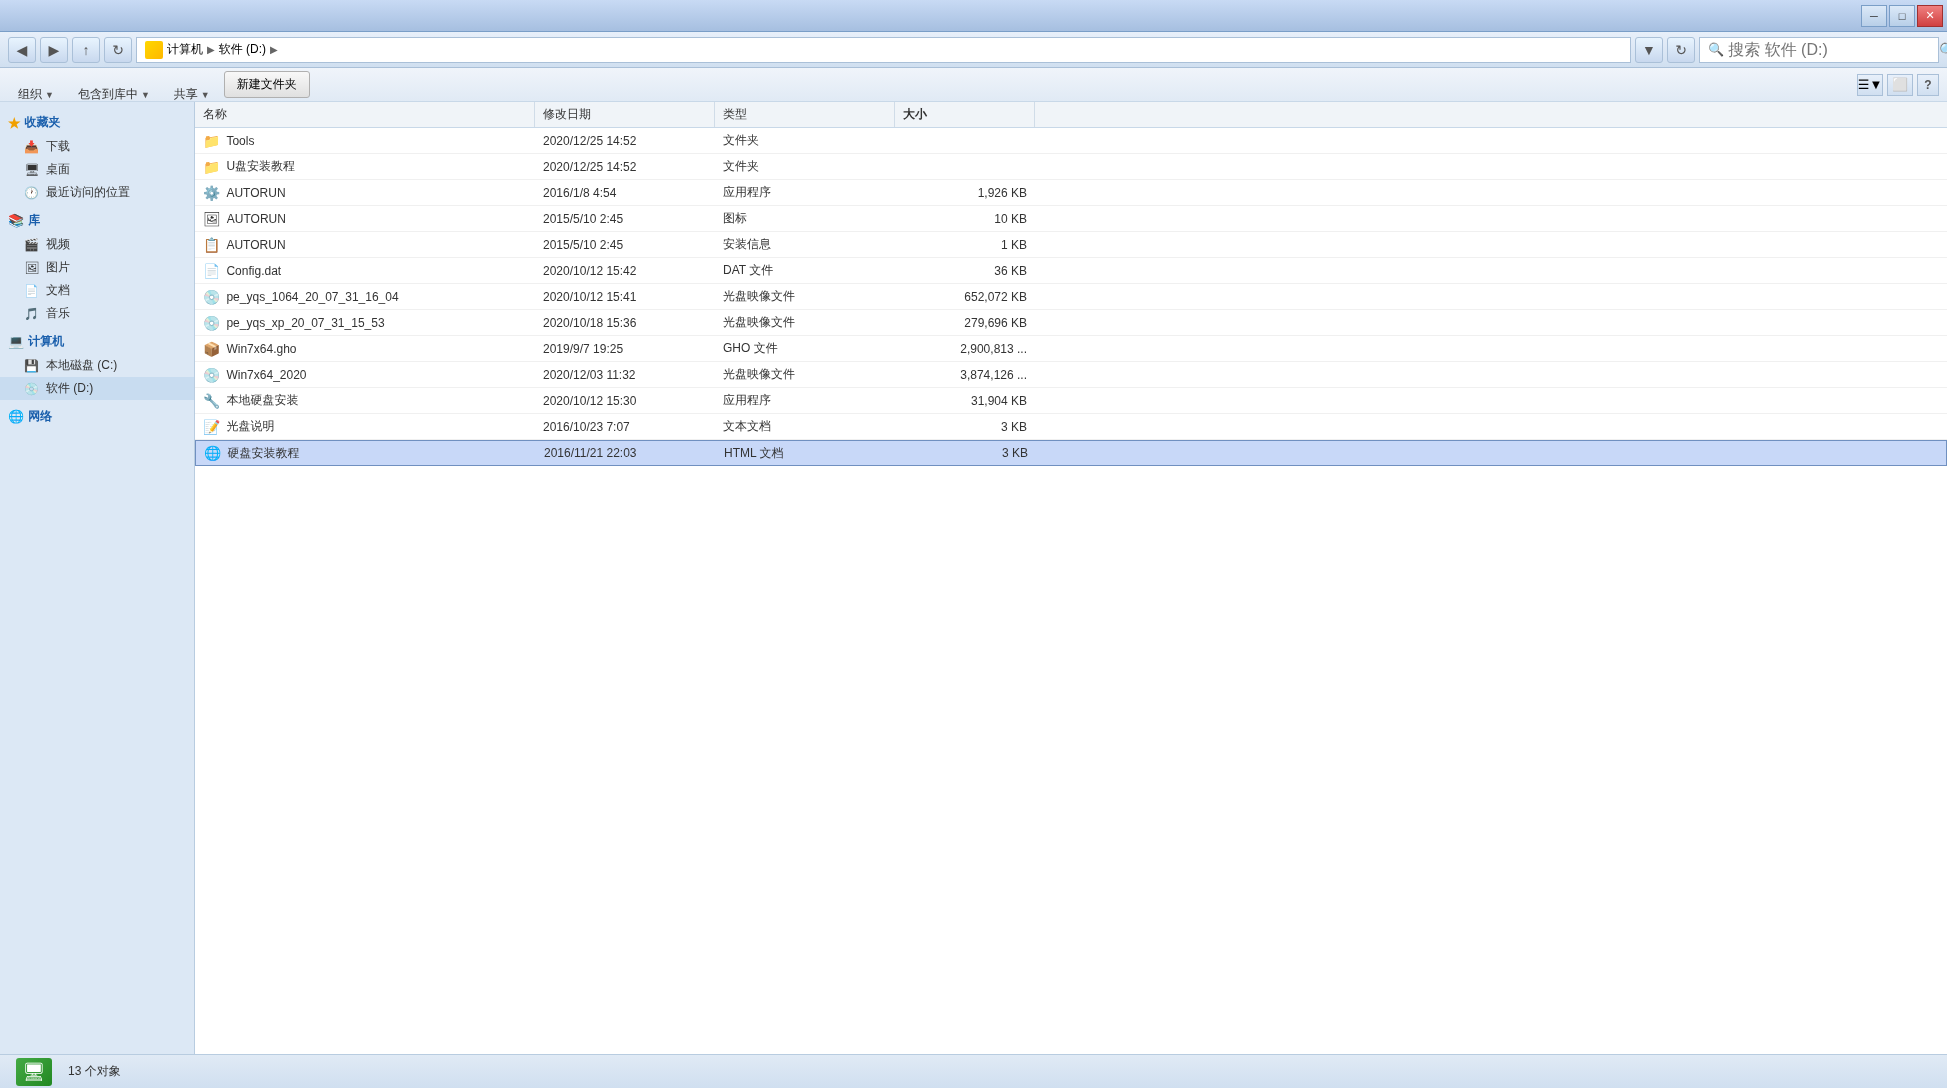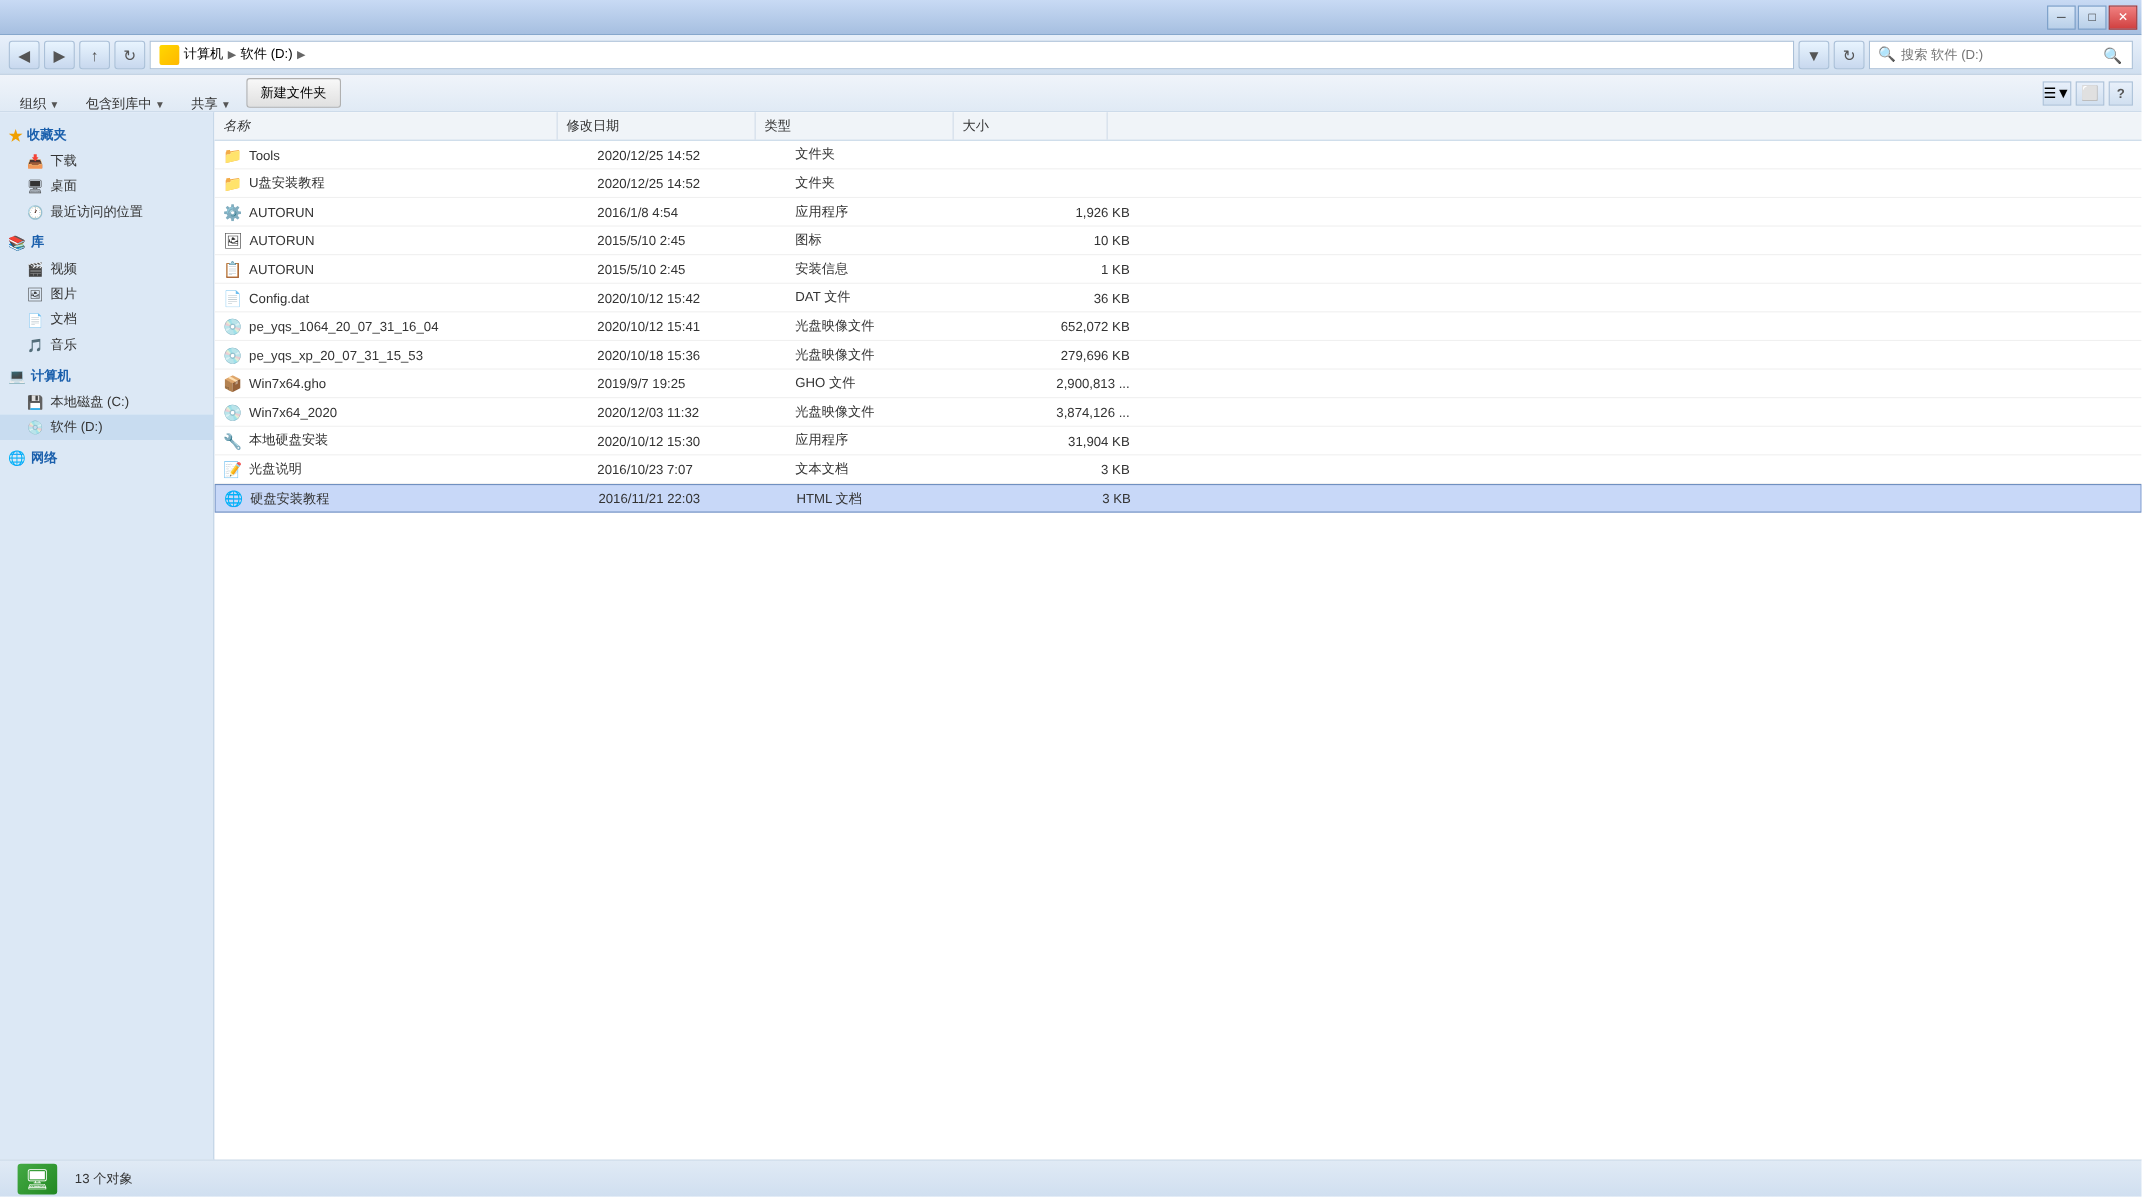--- a/index.html
+++ b/index.html
@@ -102,21 +102,21 @@
       background: #fff;
       display: flex;
       align-items: center;
       padding: 0 8px;
       gap: 4px;
     }
     .search-input {
       flex: 1;
       border: none;
       outline: none;
-      font-size: 12px;
+      font-size: 16px;
       color: #a16207;
       background: transparent;
     }
     .search-icon-btn {
       color: #666;
       cursor: pointer;
       font-size: 14px;
     }
 
     
@@ -253,24 +253,24 @@
       padding: 0 8px;
       font-size: 12px;
       color: #333;
       border-right: 1px solid #d0dce8;
       height: 100%;
       display: flex;
       align-items: center;
       cursor: pointer;
       user-select: none;
     }
-    .col-name { width: 312px; font-style: italic; }
+    .col-name { width: 340px; }
     .col-date { width: 180px; }
     .col-type { width: 180px; }
-    .col-size { width: 140px; }
+    .col-size { width: 140px; font-weight: bold; }
 
     .file-list {
       flex: 1;
       overflow-y: auto;
     }
     .file-row {
       display: flex;
       align-items: center;
       height: 26px;
       border-bottom: 1px solid #f0f0f0;

